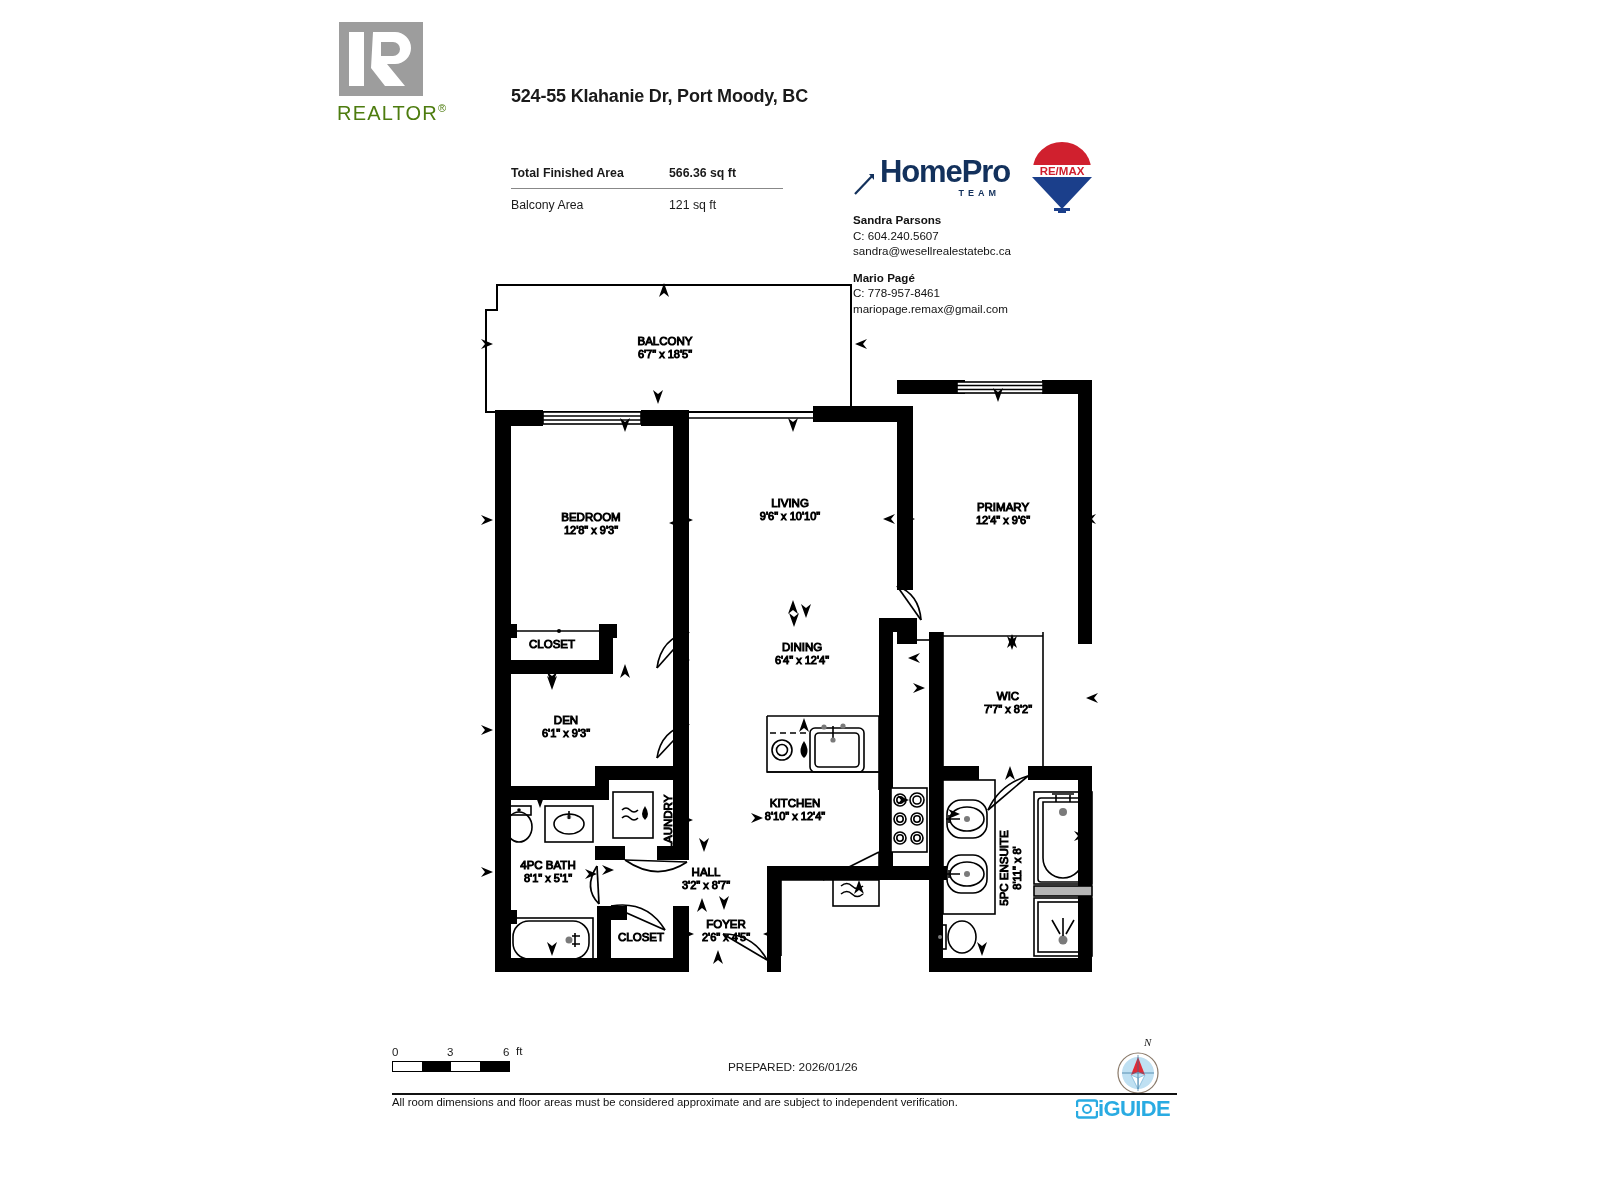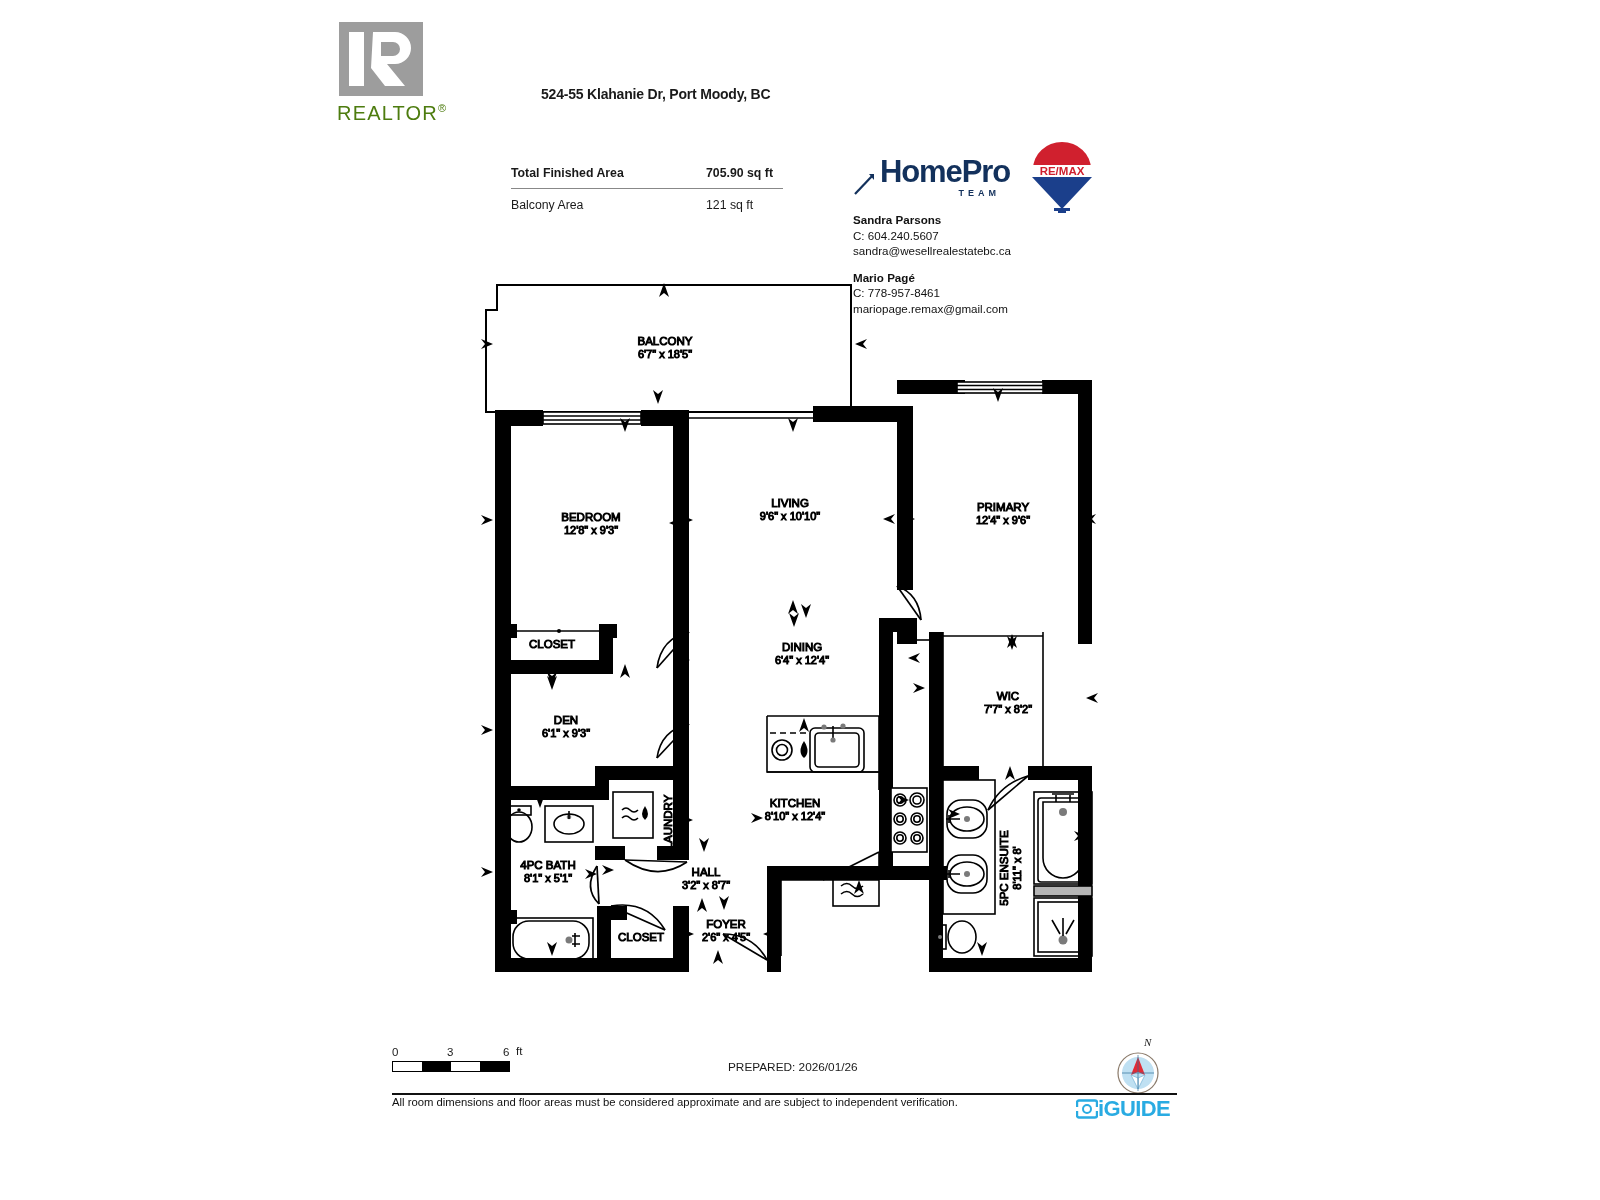--- a/index.html
+++ b/index.html
@@ -11,27 +11,27 @@
   .sheet{position:absolute;inset:0;}
 
   
   #realtor-logo{position:absolute;left:337px;top:22px;width:100px;height:100px;}
   #realtor-logo .mark{width:88px;height:78px;position:relative;}
   #realtor-logo .word{
     font-size:20px;letter-spacing:1.2px;color:#4d7c0f;margin-top:2px;
     font-family:"Liberation Sans",sans-serif;
   }
   #page-title{
-    position:absolute;left:541px;top:86px;font-size:14px;font-weight:bold;
+    position:absolute;left:511px;top:86px;font-size:18px;font-weight:bold;
     letter-spacing:-0.2px;white-space:nowrap;
   }
 
   
   #area-table{position:absolute;left:511px;top:166px;width:272px;font-size:12.3px;}
-  #area-table .row{display:flex;align-items:center;padding:0 0 8px 0;gap:37px;}
+  #area-table .row{display:flex;align-items:center;padding:0 0 8px 0;}
   #area-table .row.total{border-bottom:1.4px solid #888;padding-bottom:8px;}
   #area-table .row.second{padding-top:9px;}
   #area-table .lbl{width:158px;}
   #area-table .val{flex:1;}
   #area-table .bold{font-weight:bold;}
 
   
   #brand-block{position:absolute;left:853px;top:148px;width:260px;}
   #homepro{display:flex;align-items:flex-end;height:50px;position:relative;}
   #homepro .swoosh{width:26px;height:26px;position:relative;margin-top:6px;}
@@ -88,21 +88,21 @@
       </svg>
     </div>
     <div class="word"><span>REALTOR</span><span style="font-size:11px;vertical-align:super">®</span></div>
   </div>
 
   <div id="page-title">524-55 Klahanie Dr, Port Moody, BC</div>
 
   <div id="area-table">
     <div class="row total">
       <div class="lbl bold">Total Finished Area</div>
-      <div class="val bold">705.90 sq ft</div>
+      <div class="val bold">566.36 sq ft</div>
     </div>
     <div class="row second">
       <div class="lbl">Balcony Area</div>
       <div class="val">121 sq ft</div>
     </div>
   </div>
 
   <div id="brand-block">
     <div id="homepro">
       <div class="swoosh">

